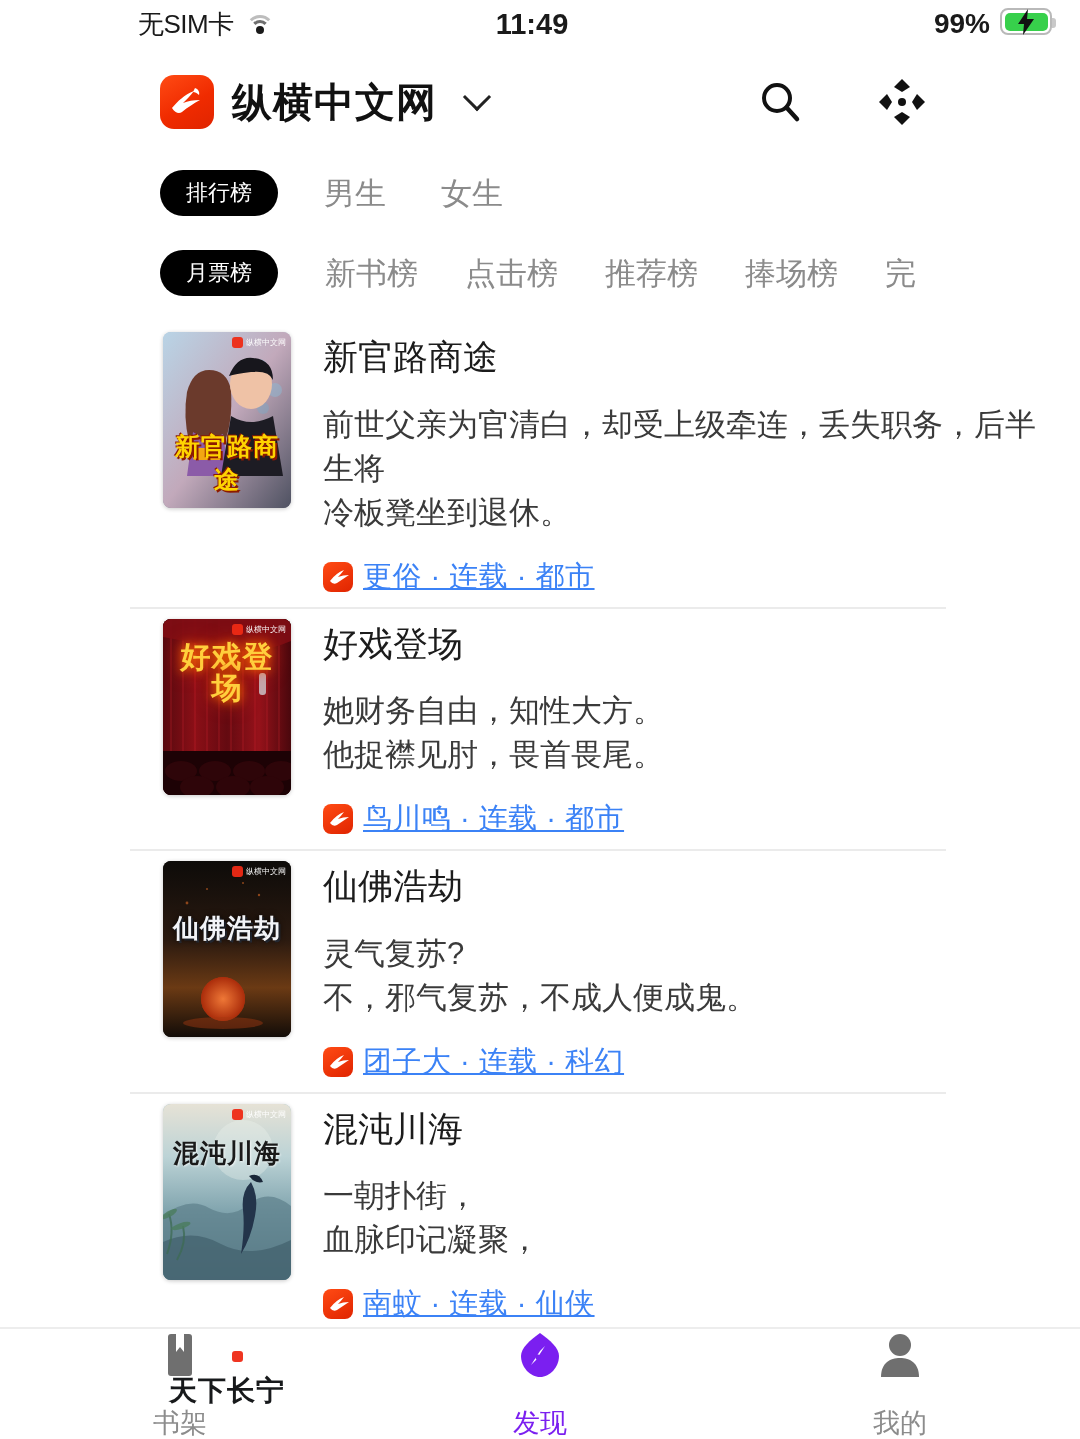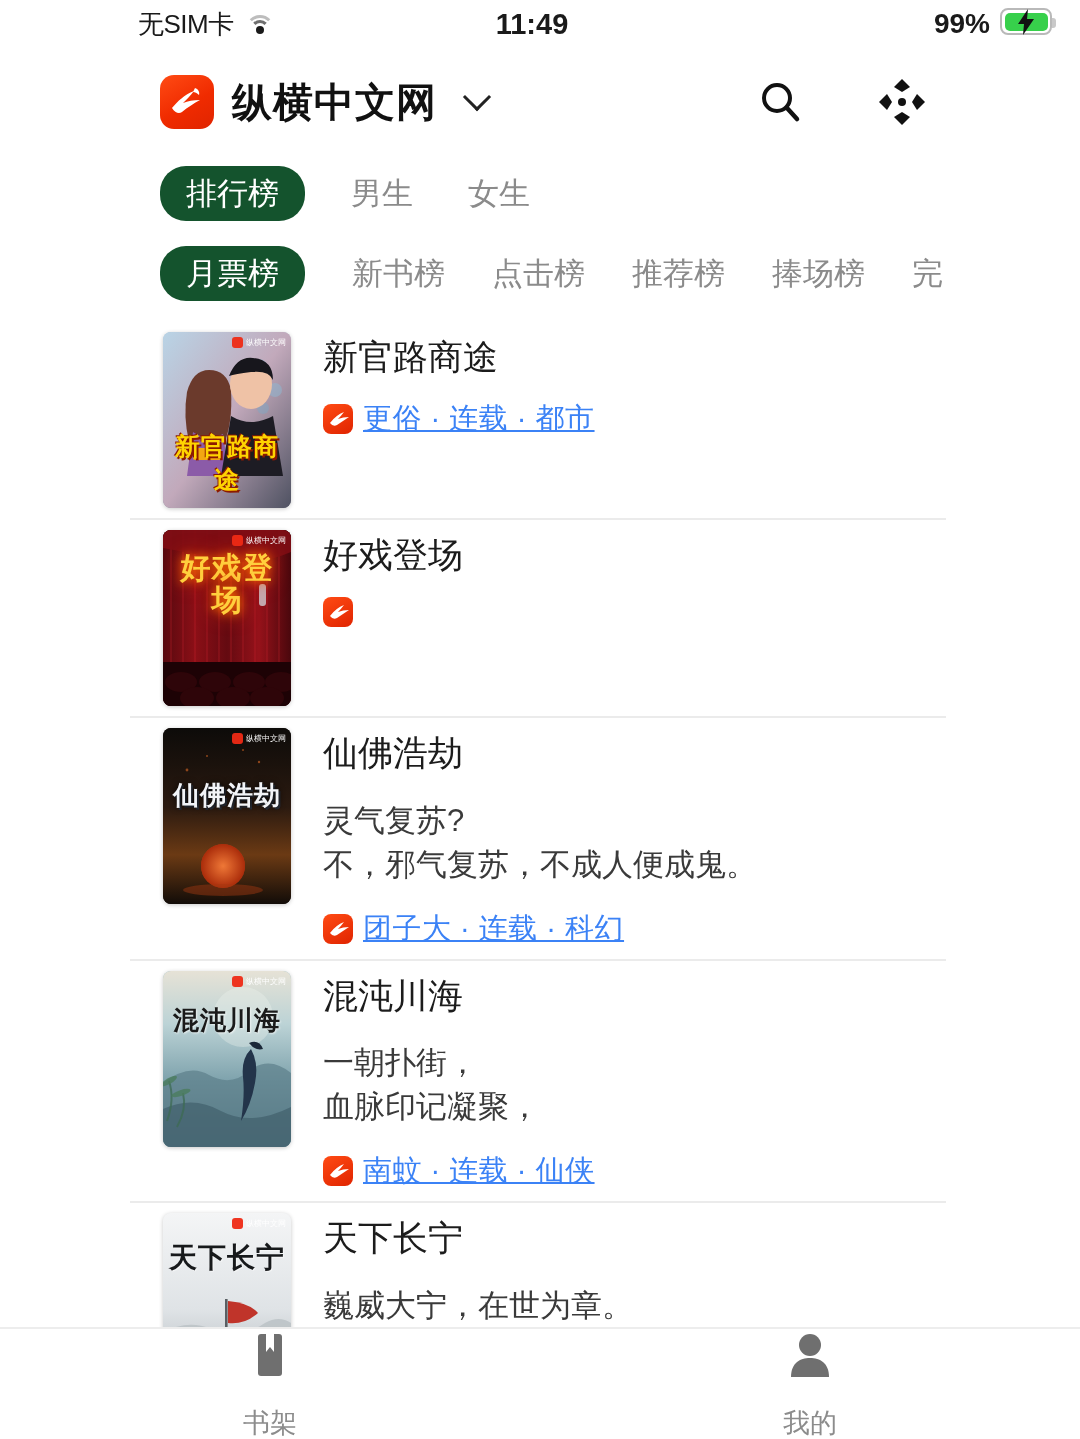--- a/index.html
+++ b/index.html
@@ -57,22 +57,22 @@
   .brand-name{ font-size:40px; font-weight:600; letter-spacing:1px; color:#111; }
   .chev{ width:20px; height:20px; border-right:3.5px solid #222; border-bottom:3.5px solid #222; transform:rotate(45deg); margin-left:12px; margin-top:-10px; }
   .header-actions{ position:absolute; right:150px; display:flex; align-items:center; gap:66px; }
   .ico-btn{ width:56px; height:56px; display:flex; align-items:center; justify-content:center; }
 
   
   .tab-row{ display:flex; align-items:center; padding-left:160px; gap:0; }
   .tab-row.primary{ height:74px; }
   .tab-row.secondary{ height:74px; margin-top:6px; }
   .pill{
-    background:#14532d; color:#fff; border-radius:26px;
-    font-size:31px; font-weight:500;
+    background:#000000; color:#fff; border-radius:26px;
+    font-size:22px; font-weight:500;
     padding:12px 26px; white-space:nowrap; line-height:1;
     display:flex; align-items:center; justify-content:center;
   }
   .tab{
     color:#8b8b8b; font-size:31px; white-space:nowrap; line-height:1;
     padding:12px 0;
   }
   .tab-row.primary .tab:nth-of-type(2){ margin-left:46px; }
   .tab-row.primary .tab:nth-of-type(3){ margin-left:55px; }
   .tab-row.secondary .tab{ margin-left:47px; }
@@ -219,20 +219,22 @@
         <rect x="68" y="116" width="28" height="12" rx="2" fill="#1b1b1b"></rect>
       </svg>
       <div class="wm">
         <span class="m"></span>
           <span>纵横中文网</span>
       </div>
       <div class="ctitle" style="bottom:12px; font-size:25px; color:#ffd400; text-shadow:2px 2px 0 #8c1a00,-1px -1px 0 #8c1a00;">新官路商途</div>
     </div>
     <div class="info">
       <div class="btitle">新官路商途</div>
+      <div class="bdesc">前世父亲为官清白，却受上级牵连，丢失职务，后半生将
+冷板凳坐到退休。</div>
       <div class="bmeta">
         <span class="m-logo">
           <svg width="30" height="30" viewBox="0 0 30 30">
               <path d="M7 19 q6-8 14-11 q-3 4 -6 7 q5-2 11-2 q-6 4 -12 8 q-4 2 -7 -2Z" fill="#fff"></path>
             </svg>
         </span>
         <span class="m-txt">更俗 · 连载 · 都市</span>
       </div>
     </div>
   </div>
@@ -279,26 +281,29 @@
         <rect x="96" y="54" width="7" height="22" rx="3" fill="#d0cfd4" opacity=".8"></rect>
       </svg>
       <div class="wm">
         <span class="m"></span>
           <span>纵横中文网</span>
       </div>
       <div class="ctitle" style="top:22px; font-size:30px; color:#ffcf3d; text-shadow:0 0 10px #ff7a00,0 0 20px #ff3b00; line-height:1.05; padding:0 16px;">好戏登场</div>
     </div>
     <div class="info">
       <div class="btitle">好戏登场</div>
+      <div class="bdesc">她财务自由，知性大方。
+他捉襟见肘，畏首畏尾。</div>
       <div class="bmeta">
         <span class="m-logo">
           <svg width="30" height="30" viewBox="0 0 30 30">
               <path d="M7 19 q6-8 14-11 q-3 4 -6 7 q5-2 11-2 q-6 4 -12 8 q-4 2 -7 -2Z" fill="#fff"></path>
             </svg>
         </span>
+        <span class="m-txt">鸟川鸣 · 连载 · 都市</span>
       </div>
     </div>
   </div>
 
   <div class="book-row">
     <div class="cover" style="background:#120d09;">
       <svg width="128" height="176" viewBox="0 0 128 176" style="position:absolute;inset:0;">
         <rect width="128" height="176" fill="url(#g3)"></rect>
         <defs>
             <linearGradient id="g3" x1="0" y1="0" x2="0" y2="1">
@@ -442,20 +447,30 @@
 <div class="bottom-nav">
   <div class="nav-item">
     <span>
       <svg width="40" height="46" viewBox="0 0 40 46">
         <rect x="8" y="2" width="24" height="42" rx="3" fill="#6f6f6f"></rect>
         <path d="M16 2 h8 v18 l-4 -5 l-4 5 Z" fill="#ffffff"></path>
       </svg>
     </span>
     <span class="nav-label">书架</span>
   </div>
+  <div class="nav-item active">
+    <span>
+      <svg width="46" height="46" viewBox="0 0 46 46">
+        <path d="M23 1 C33 8 42 16 42 24 C42 35 33 45 23 45 C13 45 4 35 4 24 C4 16 13 8 23 1Z" fill="#7b1ff0"></path>
+        <path d="M28 14 L19 28 L14 33 L23 19 Z" fill="#ffffff"></path>
+        <circle cx="21" cy="25" r="2.6" fill="#7b1ff0"></circle>
+      </svg>
+    </span>
+    <span class="nav-label">发现</span>
+  </div>
   <div class="nav-item">
     <span>
       <svg width="44" height="46" viewBox="0 0 44 46">
         <circle cx="22" cy="13" r="11" fill="#6f6f6f"></circle>
         <path d="M3 45 C3 31 12 26 22 26 C32 26 41 31 41 45 Z" fill="#6f6f6f"></path>
       </svg>
     </span>
     <span class="nav-label">我的</span>
   </div>
 </div>

